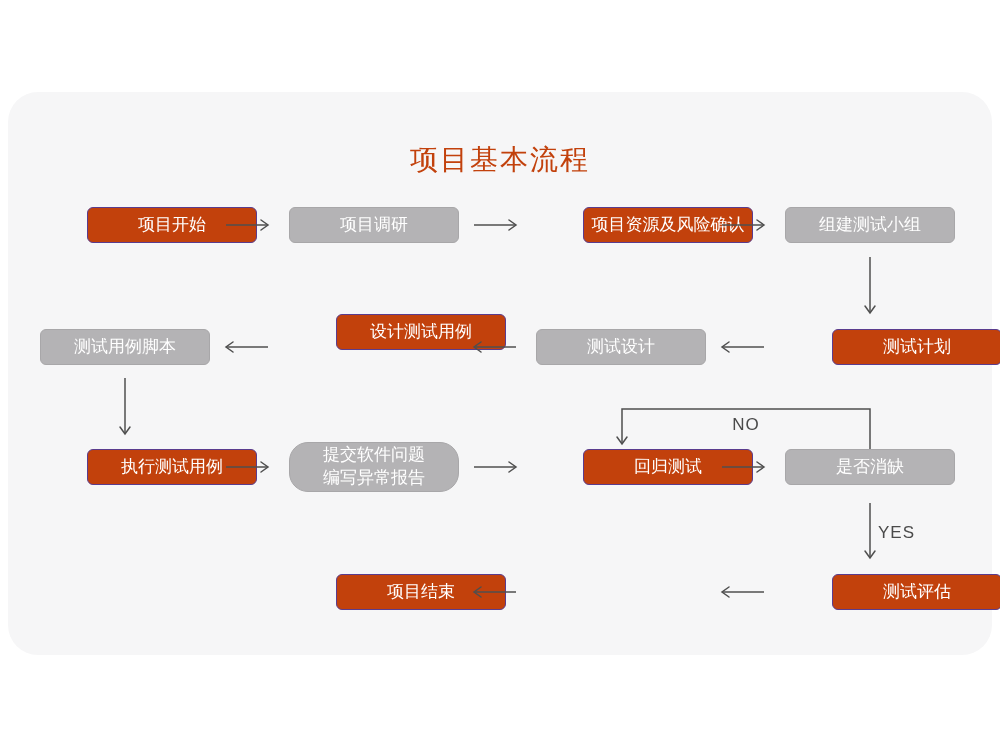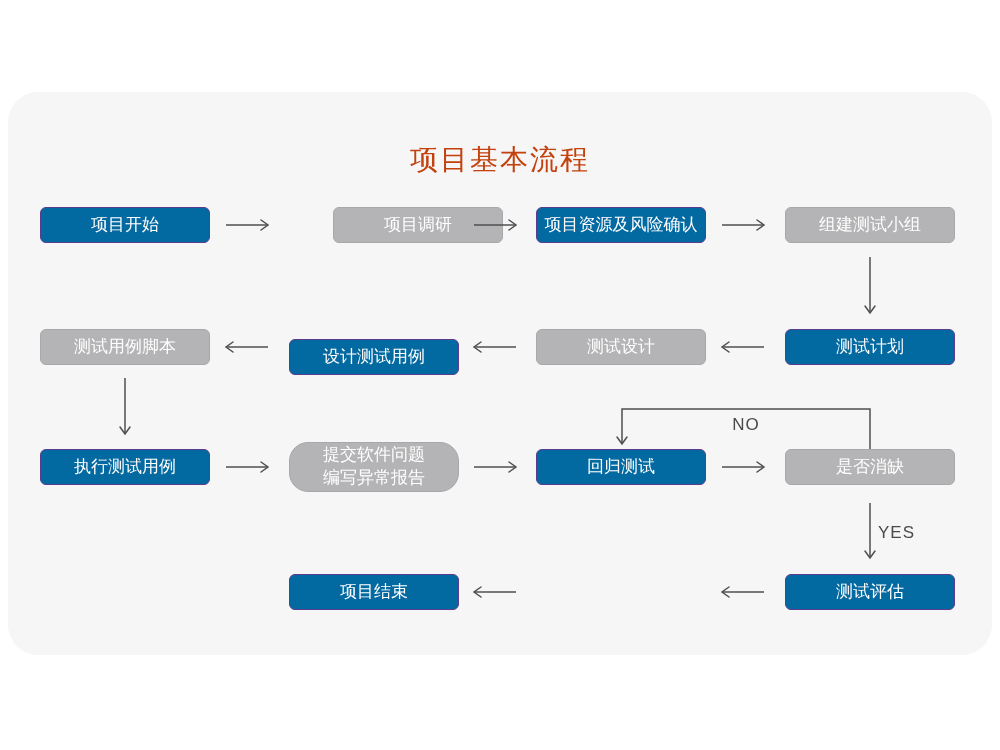--- a/index.html
+++ b/index.html
@@ -39,29 +39,29 @@
     border-radius: 6px;
     display: flex;
     align-items: center;
     justify-content: center;
     text-align: center;
     color: #ffffff;
     font-size: 17px;
     line-height: 1.35;
     white-space: pre-line;
   }
-  .node.purple { background: #0369a1; border: 1px solid #5a3c8e; }
+  .node.purple { background: #c2410c; border: 1px solid #5a3c8e; margin-left: 47px; }
   .node.gray   { background: #b4b3b5; border: 1px solid #a8a7a9; }
   .n0  { left: 40px;  top: 207px; }
-  .n1  { left: 289px; top: 207px; margin-left: 44px; }
+  .n1  { left: 289px; top: 207px; }
   .n2  { left: 536px; top: 207px; }
   .n3  { left: 785px; top: 207px; }
   .n4  { left: 785px; top: 329px; }
   .n5  { left: 536px; top: 329px; }
-  .n6  { left: 289px; top: 339px; }
+  .n6  { left: 289px; top: 314px; }
   .n7  { left: 40px;  top: 329px; }
   .n8  { left: 40px;  top: 449px; }
   .n9  { left: 289px; top: 442px; height: 50px; border-radius: 19px; }
   .n10 { left: 536px; top: 449px; }
   .n11 { left: 785px; top: 449px; }
   .n12 { left: 785px; top: 574px; }
   .n13 { left: 536px; top: 574px; }
   .n14 { left: 289px; top: 574px; }
   .arrows {
     position: absolute;

